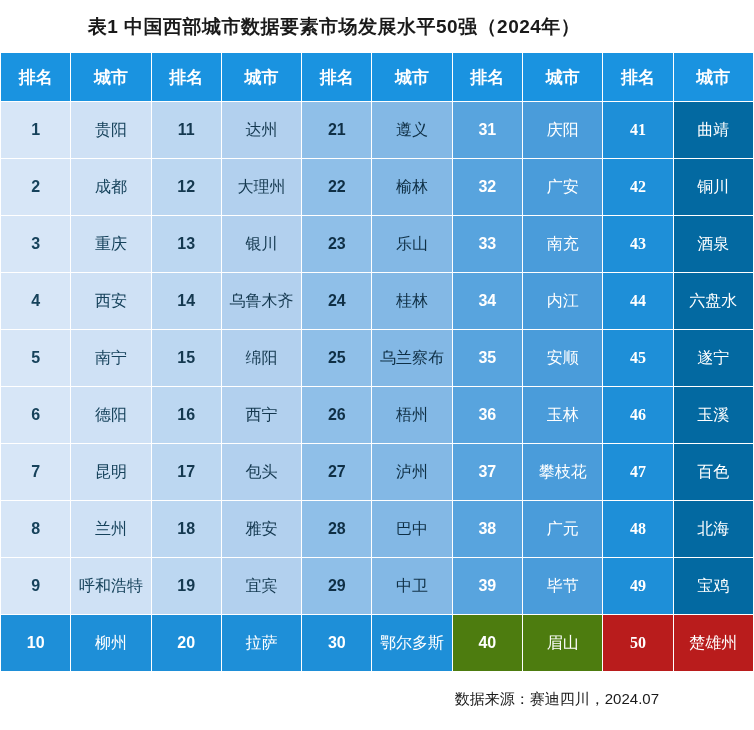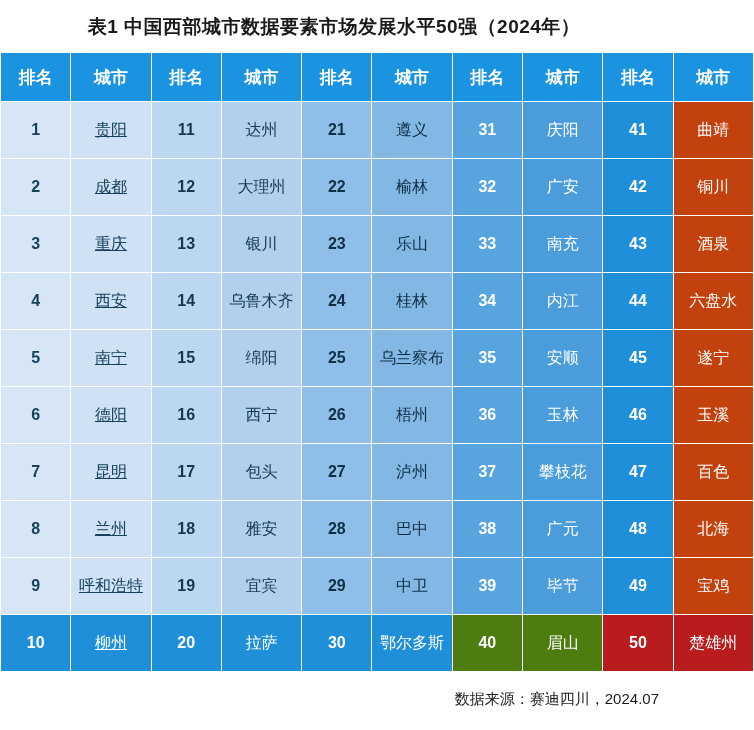--- a/index.html
+++ b/index.html
@@ -52,29 +52,29 @@
     font-size: 16px;
     line-height: 1.15;
     padding: 2px 3px;
     box-sizing: border-box;
   }
   td.rank-cell {
     font-weight: bold;
   }
   
   .g0 { background: #d7e6f7; color: #16425b; }
-  .g0b { background: #cfe1f5; color: #16425b; text-decoration: underline; }
+  .g0b { background: #cfe1f5; color: #16425b; }
   .g1 { background: #bcd7f1; color: #14384f; margin-top: 31px; }
   .g1b { background: #b2d0ee; color: #14384f; }
   .g2 { background: #8fbfe8; color: #0f2f45; }
   .g2b { background: #83b8e5; color: #0f2f45; }
   .g3 { background: #58a4de; color: #ffffff; }
   .g3b { background: #4a9cda; color: #ffffff; }
-  .g4 { background: #1e8fd8; color: #ffffff; }
-  .g4b { background: #c2410c; color: #ffffff; }
+  .g4 { background: #1e8fd8; color: #ffffff; font-family: Liberation Serif, serif; }
+  .g4b { background: #0369a1; color: #ffffff; }
   
   .last .g0, .last .g0b { background: #1e8fd8; color: #ffffff; }
   .last .g1, .last .g1b { background: #1e8fd8; color: #ffffff; }
   .last .g2, .last .g2b { background: #1e8fd8; color: #ffffff; }
   .last .g3, .last .g3b { background: #4d7c0f; color: #ffffff; }
   .last .g4, .last .g4b { background: #b91c1c; color: #ffffff; }
   .source {
     text-align: right;
     font-size: 15px;
     color: #1a1a1a;

